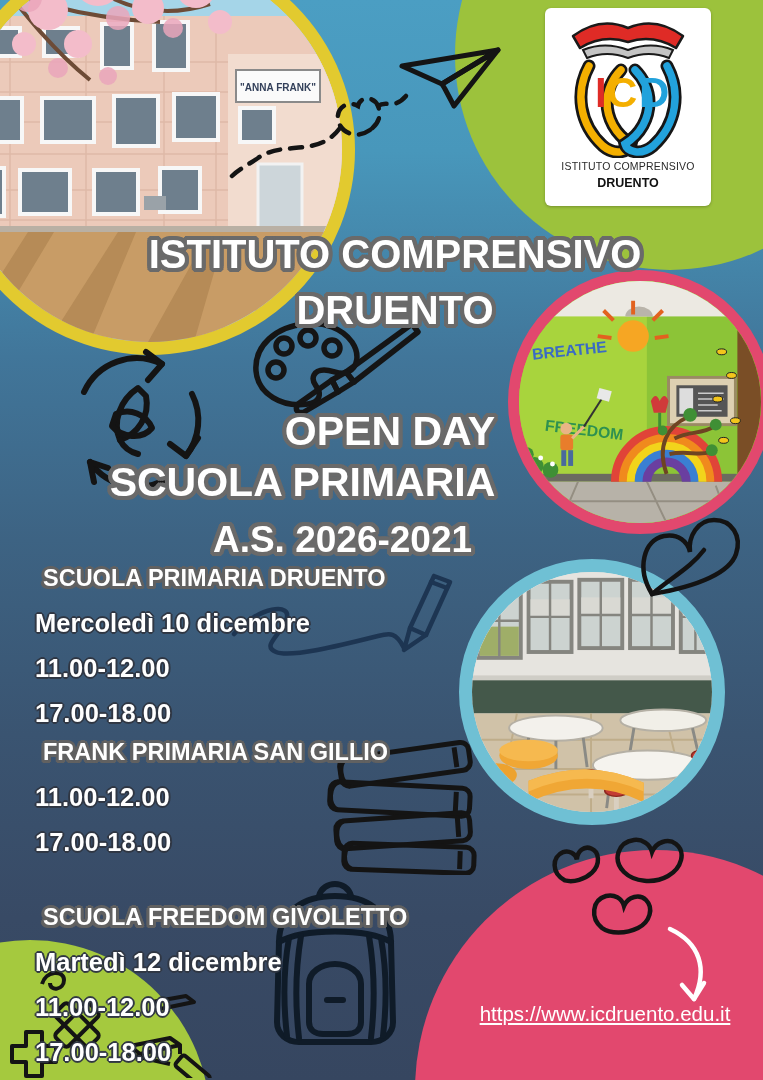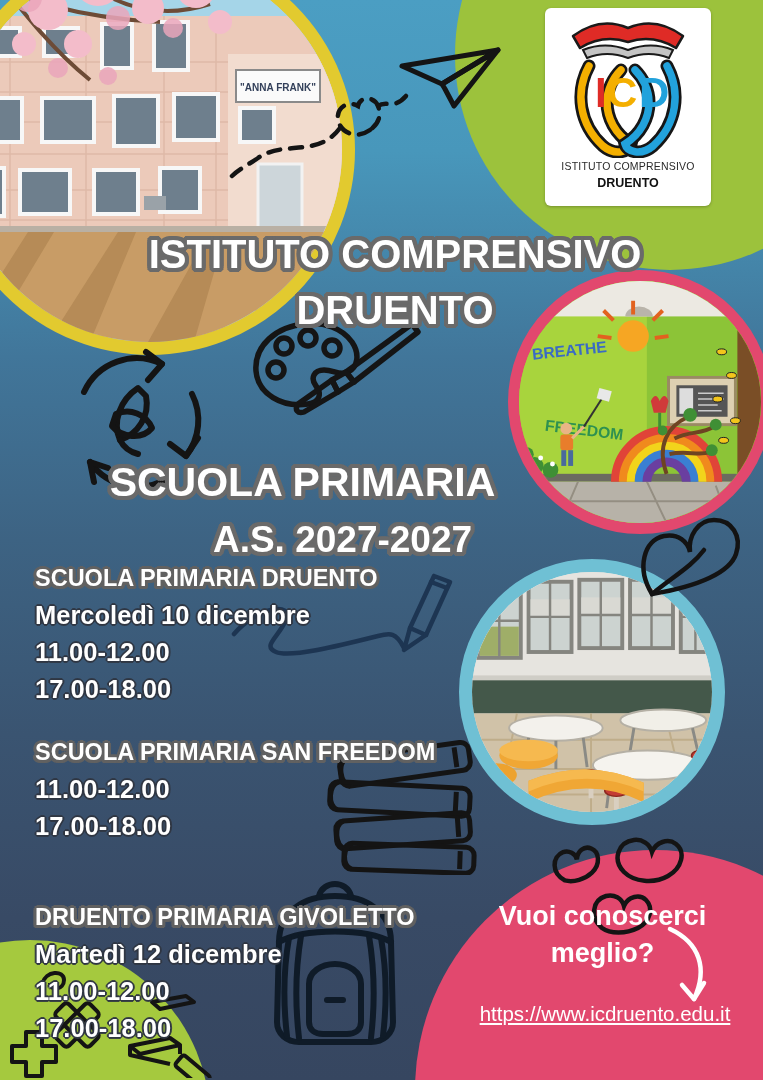--- a/index.html
+++ b/index.html
@@ -8,25 +8,25 @@
     font-family:"Liberation Sans","DejaVu Sans",sans-serif;
     background:linear-gradient(180deg,#4b9ec3 0%,#4897bb 14%,#41769a 33%,#3d6383 50%,#3a5471 68%,#384a65 85%,#364660 100%);
   }
   .abs{position:absolute;}
   .circle{position:absolute;border-radius:50%;}
   .photo{overflow:hidden;}
   .photo svg{display:block;}
   
   .wtxt{color:#fff;font-weight:bold;text-align:center;}
   .ol-lg{text-shadow:0 4px #6a6a6a,0 -4px #6a6a6a,4px 0 #6a6a6a,-4px 0 #6a6a6a,3px 3px #6a6a6a,-3px 3px #6a6a6a,3px -3px #6a6a6a,-3px -3px #6a6a6a,2px 4px #6a6a6a,-2px 4px #6a6a6a,2px -4px #6a6a6a,-2px -4px #6a6a6a,4px 2px #6a6a6a,-4px 2px #6a6a6a,4px -2px #6a6a6a,-4px -2px #6a6a6a;}
-  .ol-md{text-shadow:0 3px #616161,0 -3px #616161,3px 0 #616161,-3px 0 #616161,2px 2px #616161,-2px 2px #616161,2px -2px #616161,-2px -2px #616161,3px 2px #616161,-3px 2px #616161,2px 3px #616161,-2px 3px #616161;}
+  .ol-md{text-shadow:0 3px #616161,0 -3px #616161,3px 0 #616161,-3px 0 #616161,2px 2px #616161,-2px 2px #616161,2px -2px #616161,-2px -2px #616161,3px 2px #616161,-3px 2px #616161,2px 3px #616161,-2px 3px #616161;margin-left:8px;}
   .ol-sm{text-shadow:0 2px rgba(48,54,66,.9),0 -2px rgba(48,54,66,.9),2px 0 rgba(48,54,66,.9),-2px 0 rgba(48,54,66,.9),1px 1px rgba(48,54,66,.9),-1px 1px rgba(48,54,66,.9),1px -1px rgba(48,54,66,.9),-1px -1px rgba(48,54,66,.9);}
   .section{position:absolute;left:35px;width:430px;z-index:3;text-align:left;}
   .sec-school{font-size:23.5px;font-weight:bold;color:#fff;line-height:28px;}
-  .sec-row{font-size:25.5px;font-weight:bold;color:#fff;line-height:27px;margin-top:10px;}
+  .sec-row{font-size:25.5px;font-weight:bold;color:#fff;line-height:27px;margin-top:18px;}
   .logo-card{position:absolute;left:545px;top:8px;width:166px;height:198px;background:#fff;border-radius:6px;z-index:2;box-shadow:0 1px 3px rgba(0,0,0,.25);}
   .logo-line1{position:absolute;left:0;top:152px;width:166px;text-align:center;font-size:10.5px;color:#2a2a2a;letter-spacing:.2px;}
   .logo-line2{position:absolute;left:0;top:168px;width:166px;text-align:center;font-size:12.5px;font-weight:bold;color:#111;}
   .contact-q{position:absolute;left:460px;top:898px;width:285px;z-index:3;font-size:27px;font-weight:bold;color:#fff;text-align:center;line-height:37px;}
   .contact-url{position:absolute;left:445px;top:1002px;width:320px;z-index:3;font-size:20.5px;color:#fff;text-align:center;text-decoration:underline;cursor:pointer;}
   .z1{z-index:1}.z2{z-index:2}.z3{z-index:3}
 </style>
 </head>
 <body>
 
@@ -354,42 +354,39 @@
       <path d="M6 4 C36 18 44 44 30 74"></path>
       <path d="M30 74 L18 60 M30 74 L40 58"></path>
     </g>
   </svg>
 
   <div class="abs z3 wtxt ol-lg" style="left:100px;top:226px;width:590px;font-size:40px;line-height:56px;">
     <div>ISTITUTO COMPRENSIVO</div>
     <div>DRUENTO</div>
   </div>
 
+  <div class="abs z3 wtxt ol-lg" style="left:180px;top:408px;width:420px;font-size:41px;">OPEN DAY</div>
   <div class="abs z3 wtxt ol-lg" style="left:70px;top:459px;width:465px;font-size:41px;">SCUOLA PRIMARIA</div>
-  <div class="abs z3 wtxt ol-lg" style="left:110px;top:519px;width:465px;font-size:37px;">A.S. 2027-2027</div>
+  <div class="abs z3 wtxt ol-lg" style="left:110px;top:519px;width:465px;font-size:37px;">A.S. 2026-2021</div>
 
   <div class="section" style="top:564px;">
     <div class="sec-school ol-md">SCUOLA PRIMARIA DRUENTO</div>
     <div class="sec-row ol-sm">Mercoledì 10 dicembre</div>
     <div class="sec-row ol-sm">11.00-12.00</div>
     <div class="sec-row ol-sm">17.00-18.00</div>
   </div>
 
   <div class="section" style="top:738px;">
-    <div class="sec-school ol-md">SCUOLA PRIMARIA SAN FREEDOM</div>
+    <div class="sec-school ol-md">FRANK PRIMARIA SAN GILLIO</div>
     <div class="sec-row ol-sm">11.00-12.00</div>
     <div class="sec-row ol-sm">17.00-18.00</div>
   </div>
 
   <div class="section" style="top:903px;">
-    <div class="sec-school ol-md">DRUENTO PRIMARIA GIVOLETTO</div>
+    <div class="sec-school ol-md">SCUOLA FREEDOM GIVOLETTO</div>
     <div class="sec-row ol-sm">Martedì 12 dicembre</div>
     <div class="sec-row ol-sm">11.00-12.00</div>
     <div class="sec-row ol-sm">17.00-18.00</div>
   </div>
 
-  <div class="contact-q">
-    <div>Vuoi conoscerci</div>
-    <div>meglio?</div>
-  </div>
   <div class="contact-url">https://www.icdruento.edu.it</div>
 
 </div>
 
 </body></html>

